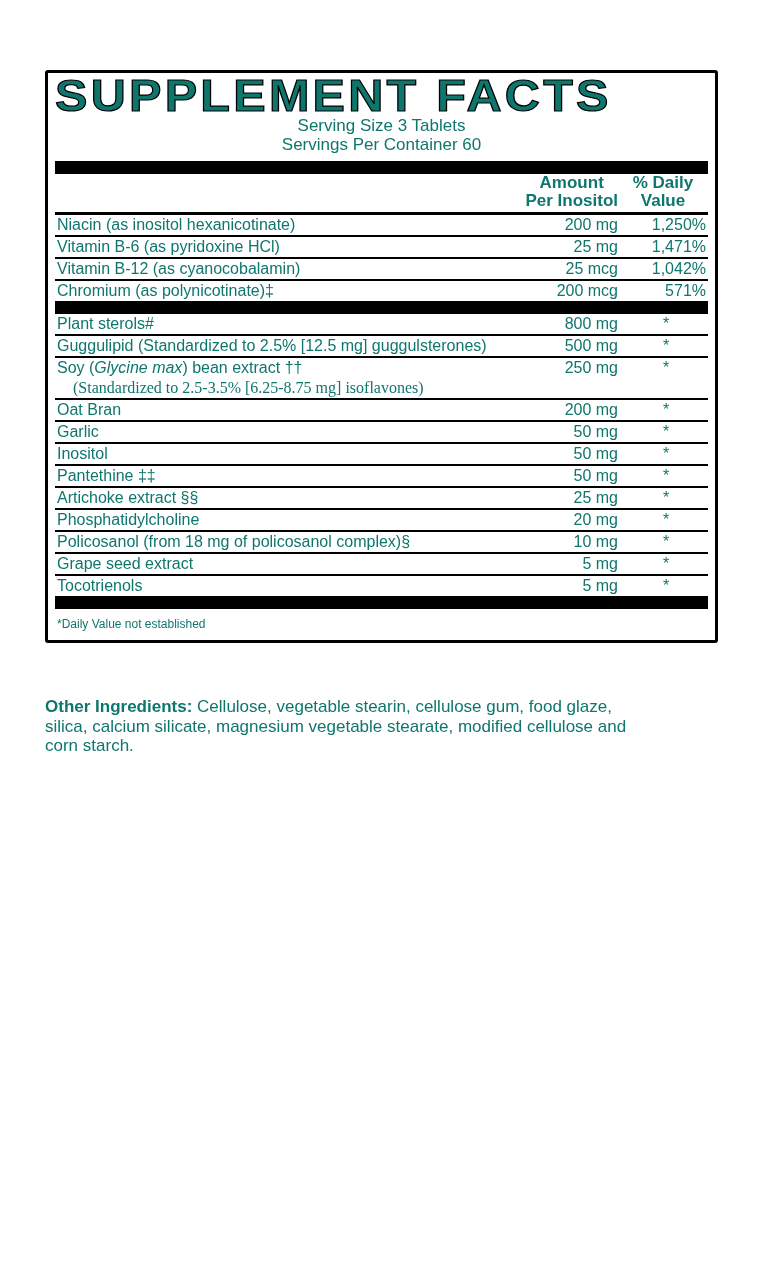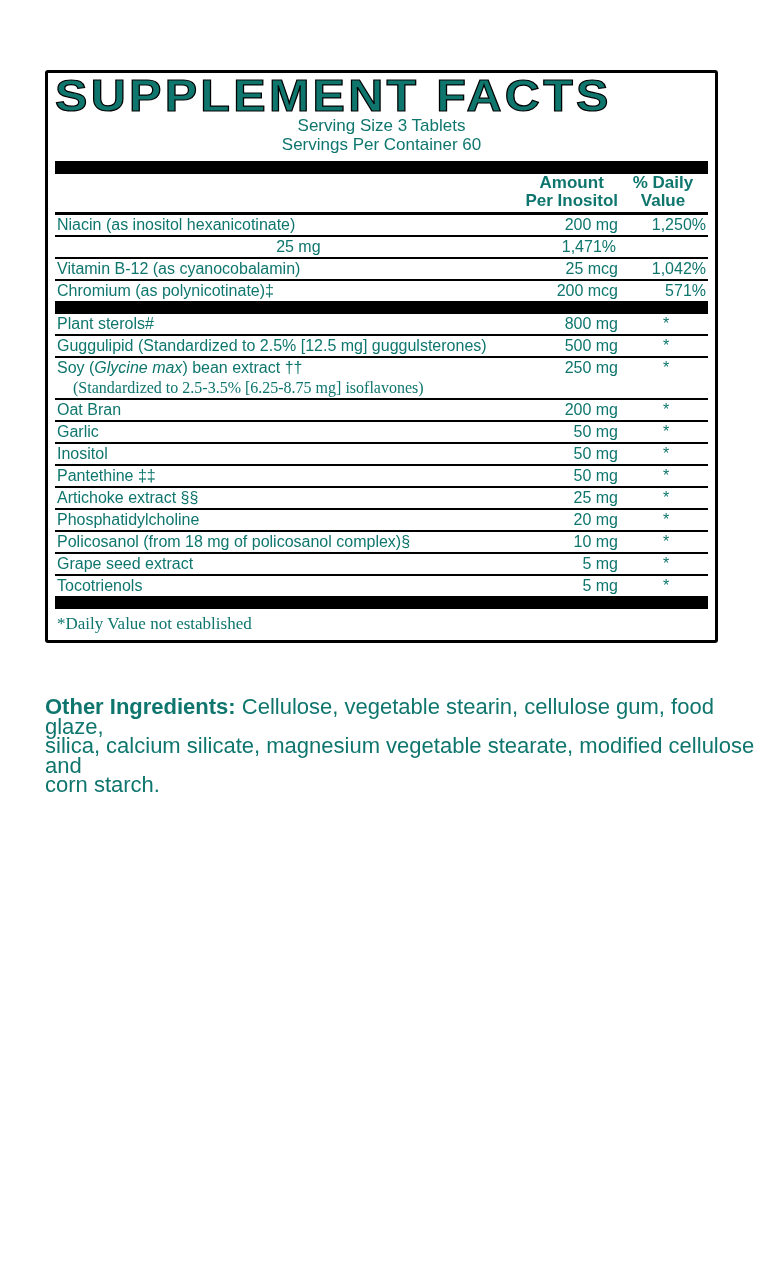--- a/index.html
+++ b/index.html
@@ -25,23 +25,23 @@
   .row {
     display:grid; grid-template-columns:1fr auto 90px;
     font-size:16px; line-height:20px;
   }
   .row + .row { border-top:2px solid #000; }
   .cell-name { padding-left:2px; }
   .name-sub { padding-left:16px;font-family:Liberation Serif, serif; }
   .cell-amount { text-align:center; white-space:nowrap; }
   .cell-dv { text-align:right; padding-right:2px;padding-left:20px; }
   .cell-dv.star { text-align:center; padding-right:14px; }
-  .footnote { font-size:17px; line-height:20px; padding:5px 0 6px 2px;font-family:Liberation Serif, serif; }
+  .footnote { font-size:12px; line-height:20px; padding:5px 0 6px 2px; }
   .paras { position:absolute; left:45px; top:697px; width:712px; }
-  .para { font-size:22px; line-height:19.5px; margin:0 0 10px 0; white-space:pre-line; }
+  .para { font-size:17px; line-height:19.5px; margin:0 0 10px 0; white-space:pre-line; }
   .para b { font-weight:bold; }
 </style>
 </head>
 <body>
 
 <div class="page">
 
   <div class="facts-box">
     <div class="title">SUPPLEMENT FACTS</div>
     <div class="serving">Serving Size 3 Tablets</div>
@@ -65,20 +65,21 @@
     <div id="sections">
         <div class="section">
           <div class="row">
             <div class="cell-name"><span>Niacin (as inositol hexanicotinate)</span></div>
             <div class="cell-amount">
               <div>200 mg</div>
             </div>
             <div class="cell-dv">1,250%</div>
           </div>
           <div class="row">
+            <div class="cell-name"><span>Vitamin B-6 (as pyridoxine HCl)</span></div>
             <div class="cell-amount">
               <div>25 mg</div>
             </div>
             <div class="cell-dv">1,471%</div>
           </div>
           <div class="row">
             <div class="cell-name"><span>Vitamin B-12 (as cyanocobalamin)</span></div>
             <div class="cell-amount">
               <div>25 mcg</div>
             </div>

